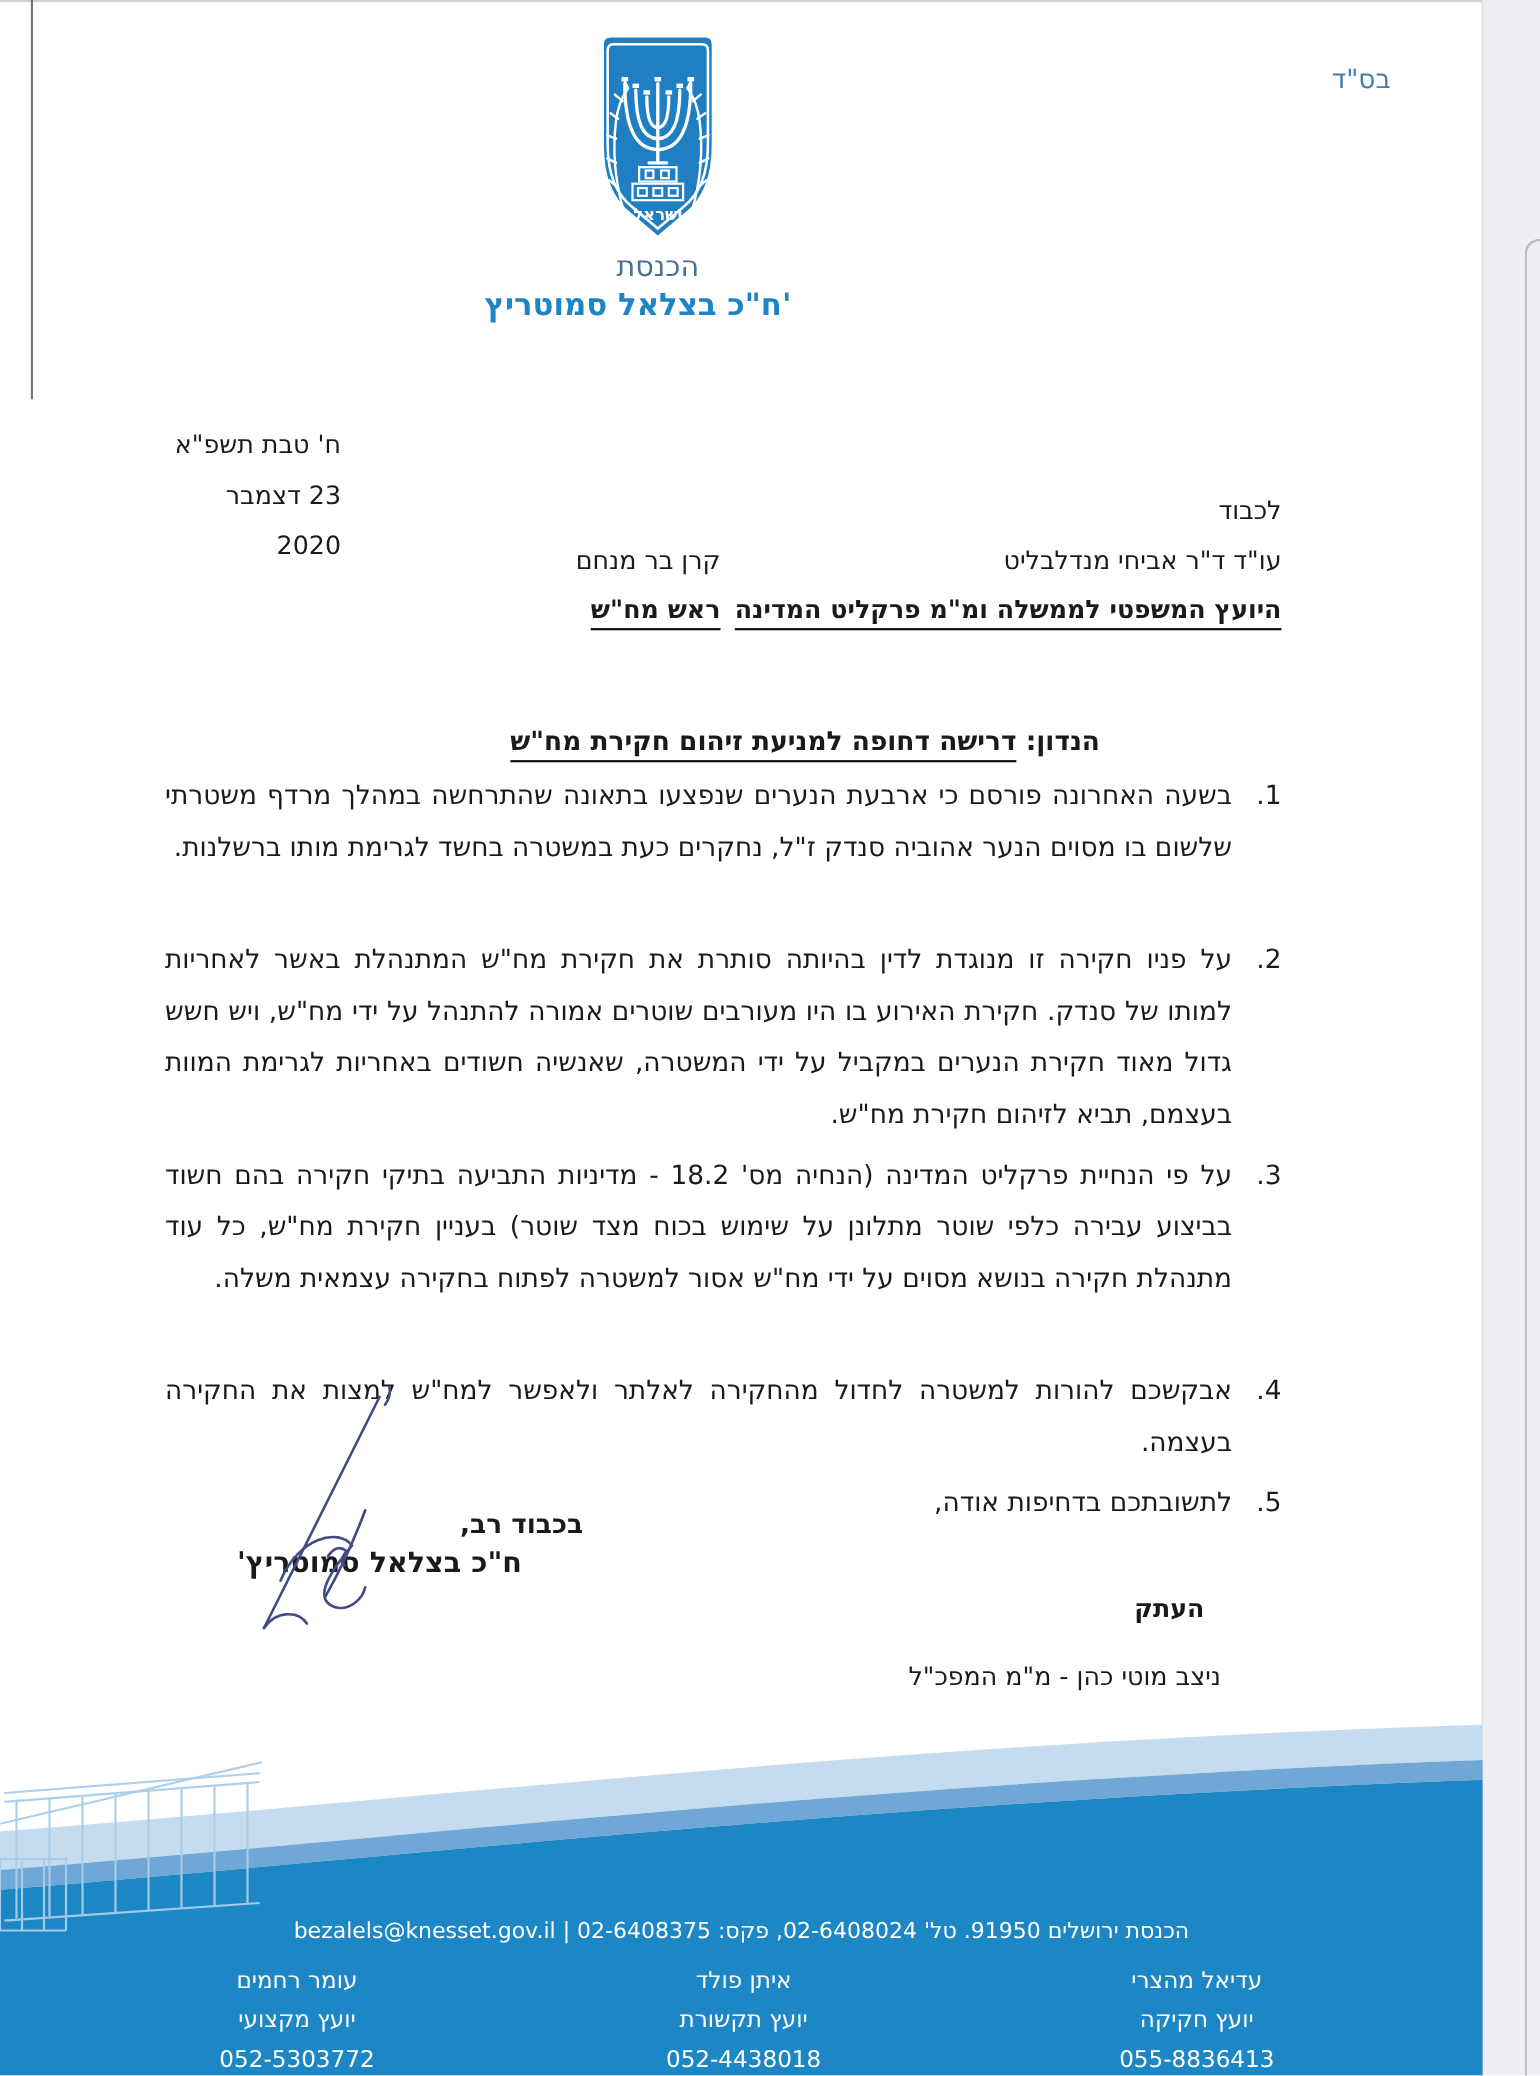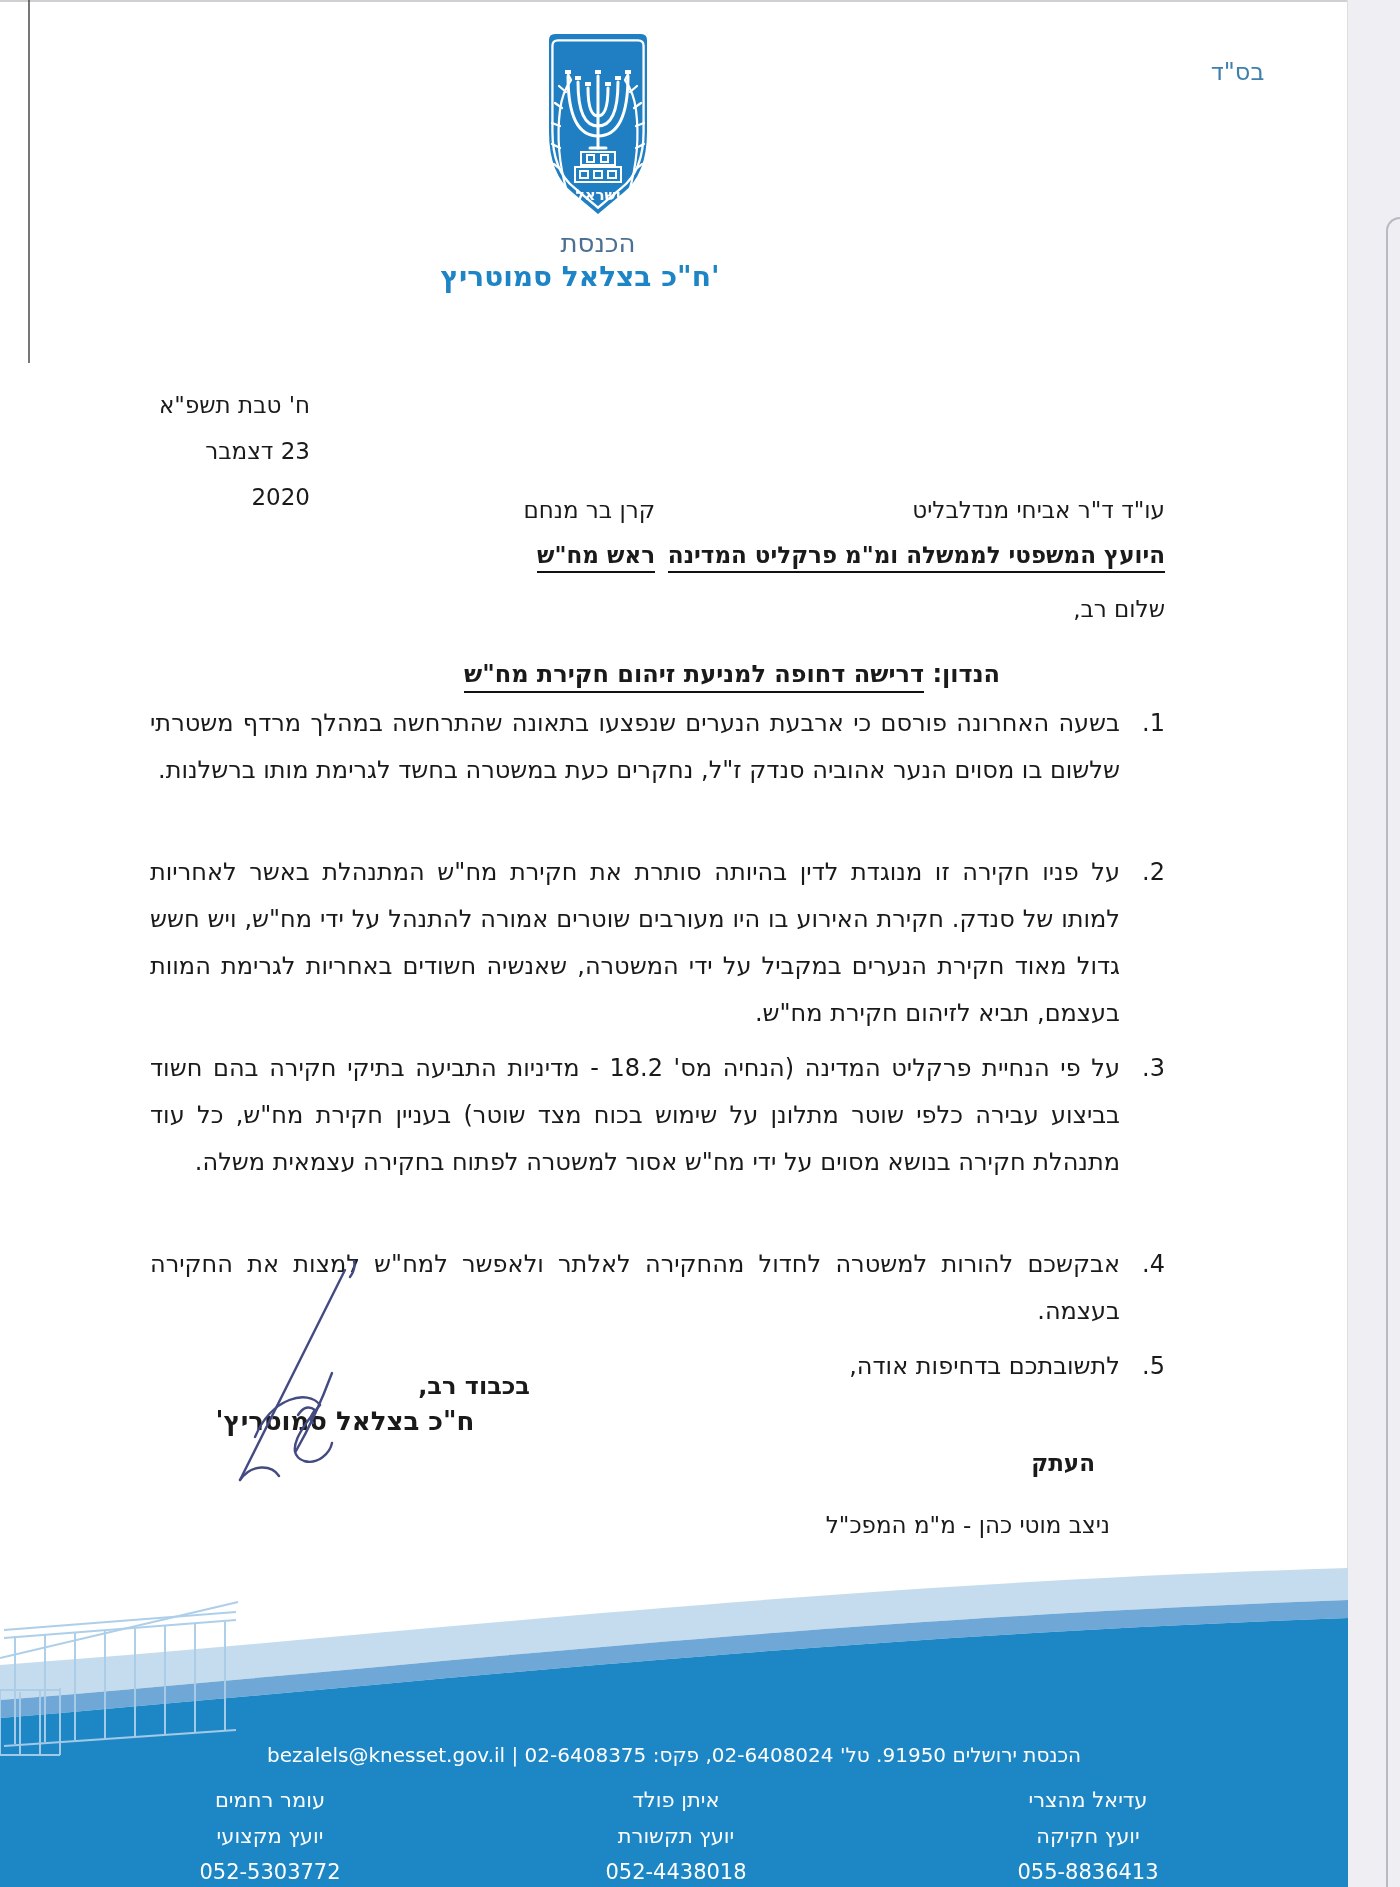--- a/index.html
+++ b/index.html
@@ -102,29 +102,29 @@
   </svg>
 
   <div class="abs org-title">הכנסת</div>
   <div class="abs mk-name">ח"כ בצלאל סמוטריץ'</div>
 
   <div class="abs date-block">
     <div>ח' טבת תשפ"א</div>
     <div>23 דצמבר 2020</div>
   </div>
 
+  <div class="abs line-right salutation">לכבוד</div>
   <div class="abs line-right recipient-name">עו"ד ד"ר אביחי מנדלבליט</div>
   <div class="abs line-right recipient-title">
     <span class="u">היועץ המשפטי לממשלה ומ"מ פרקליט המדינה</span>
   </div>
   <div class="abs left-col left-name">קרן בר מנחם</div>
   <div class="abs left-col left-title">
     <span class="u">ראש מח"ש</span>
   </div>
-  <div class="abs line-right greeting">שלום רב,</div>
 
   <div class="abs subject">
     <span>הנדון: </span><span class="u">דרישה דחופה למניעת זיהום חקירת מח"ש</span>
   </div>
 
   <div class="abs body-list">
     <div class="item h3l">
       <div class="num">1.</div>
       <div class="txt">בשעה האחרונה פורסם כי ארבעת הנערים שנפצעו בתאונה שהתרחשה במהלך מרדף משטרתי שלשום בו מסוים הנער אהוביה סנדק ז"ל, נחקרים כעת במשטרה בחשד לגרימת מותו ברשלנות.</div>
     </div>

